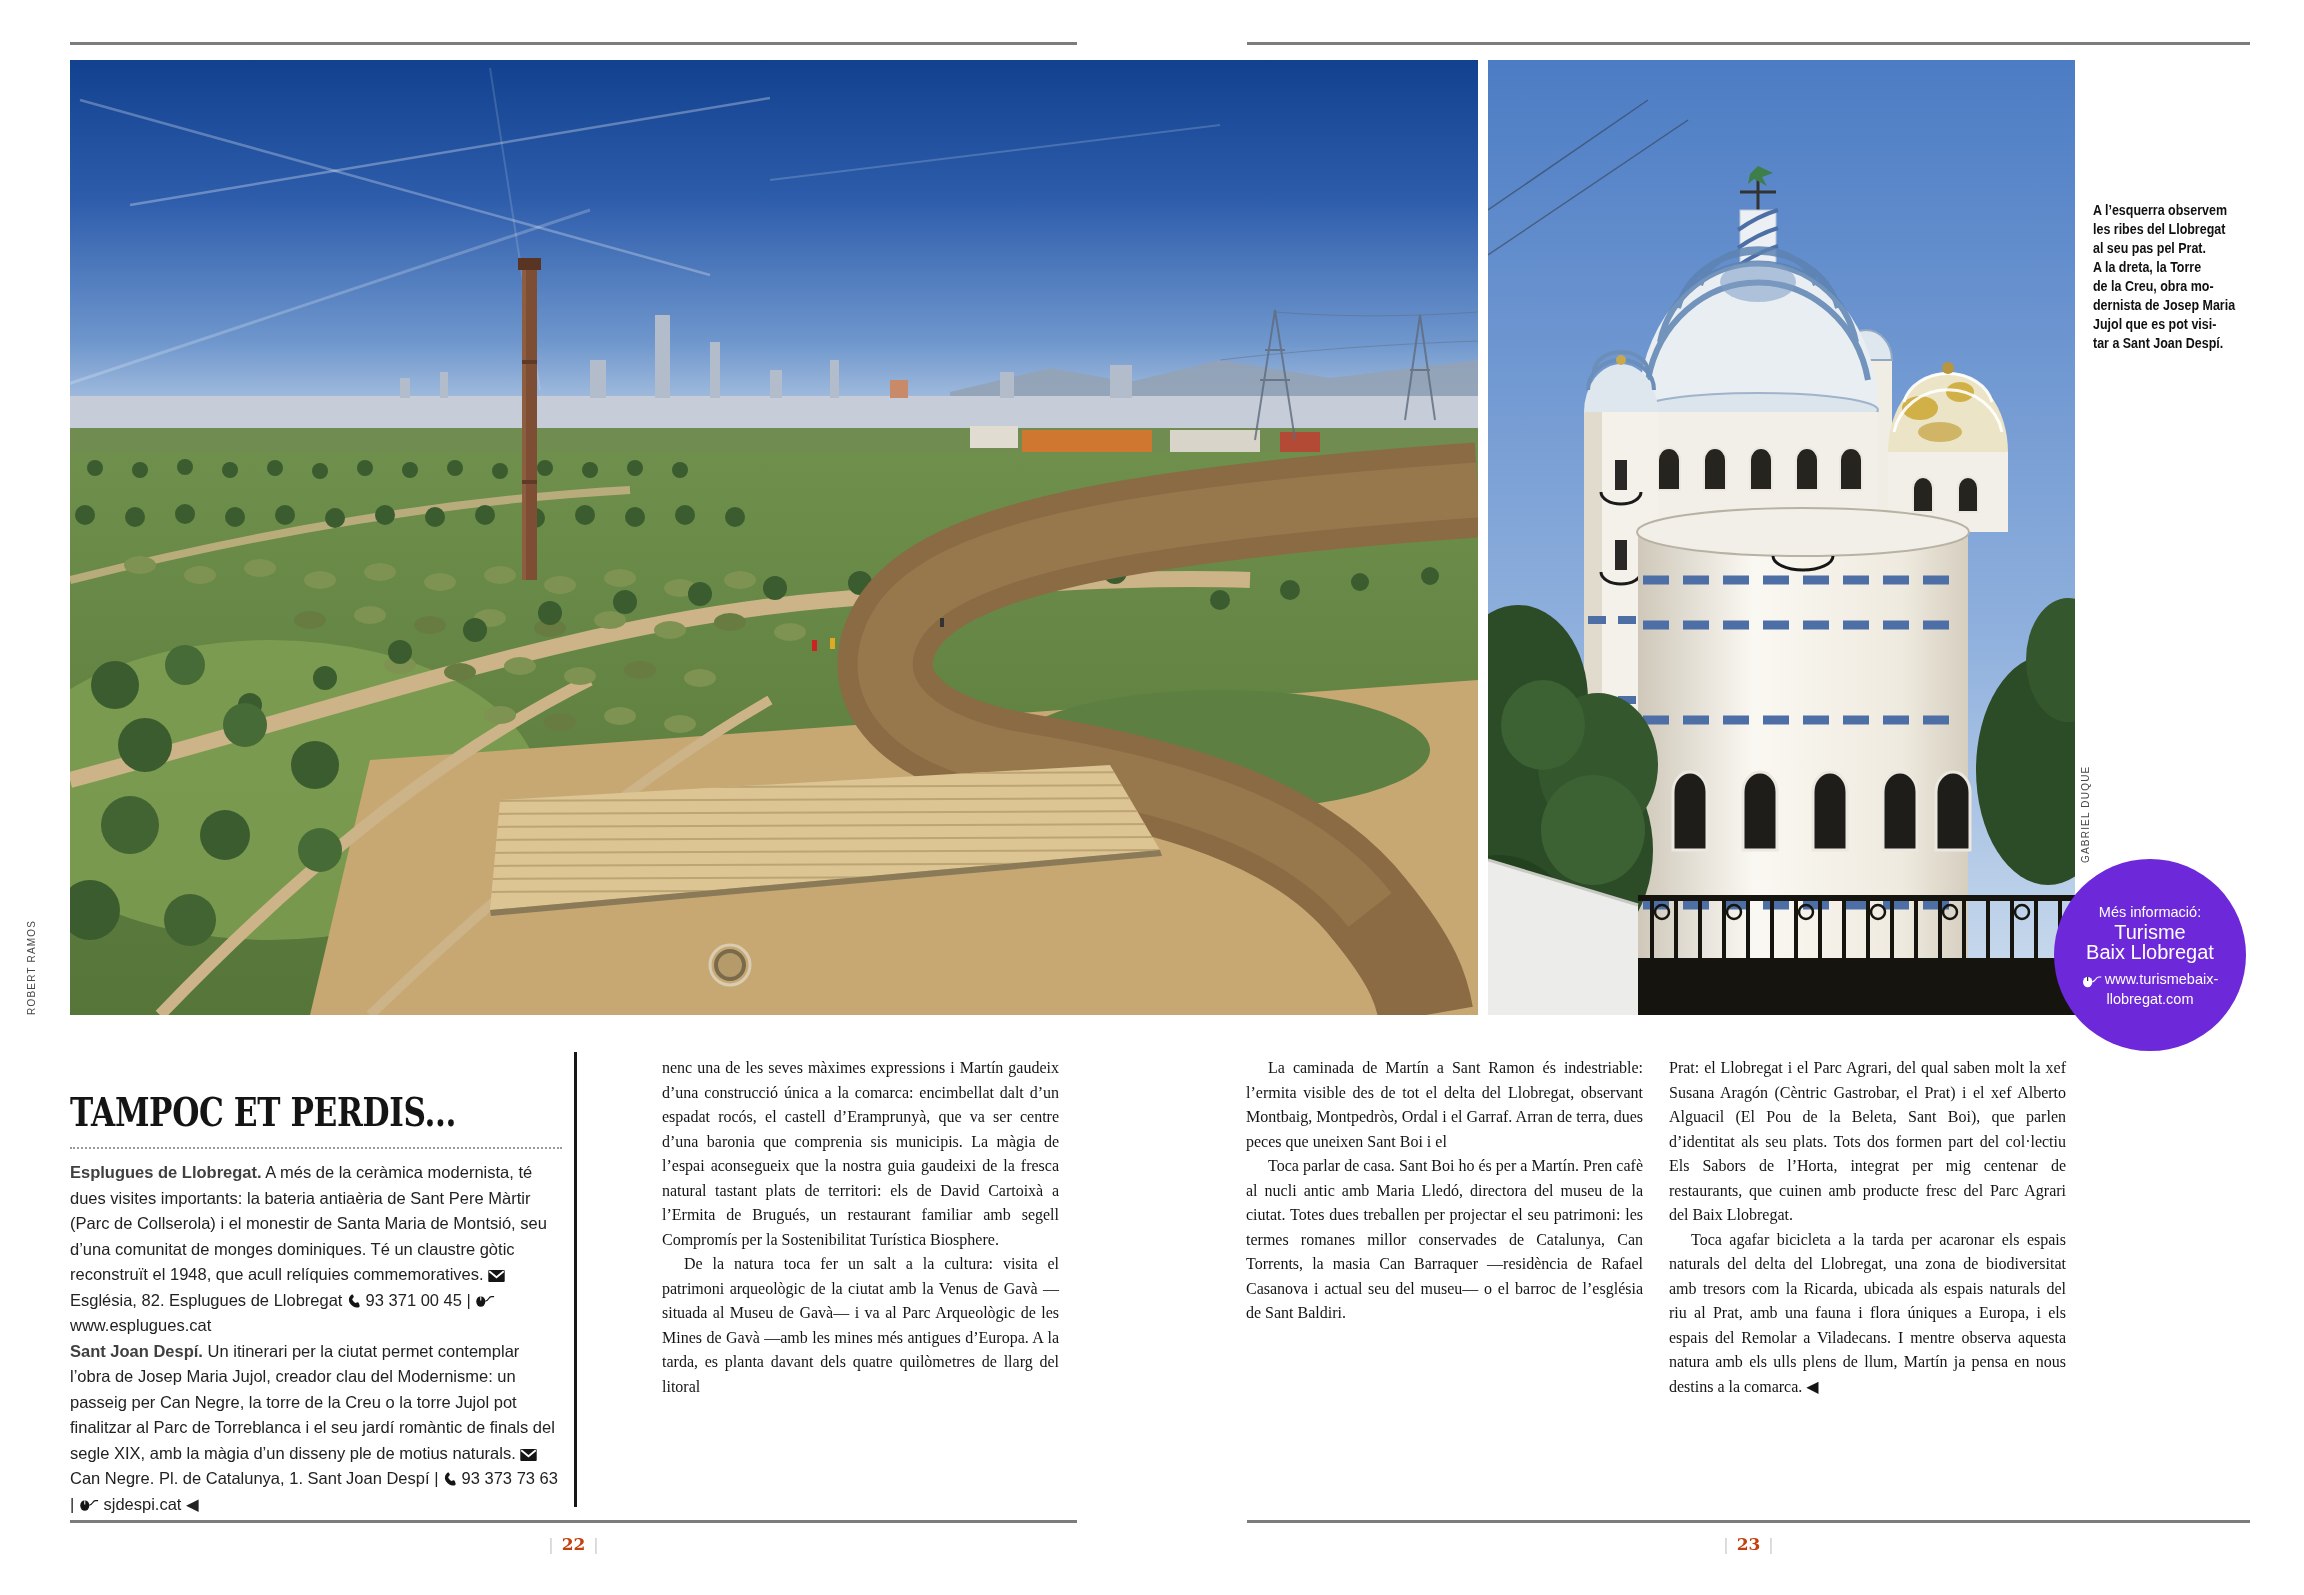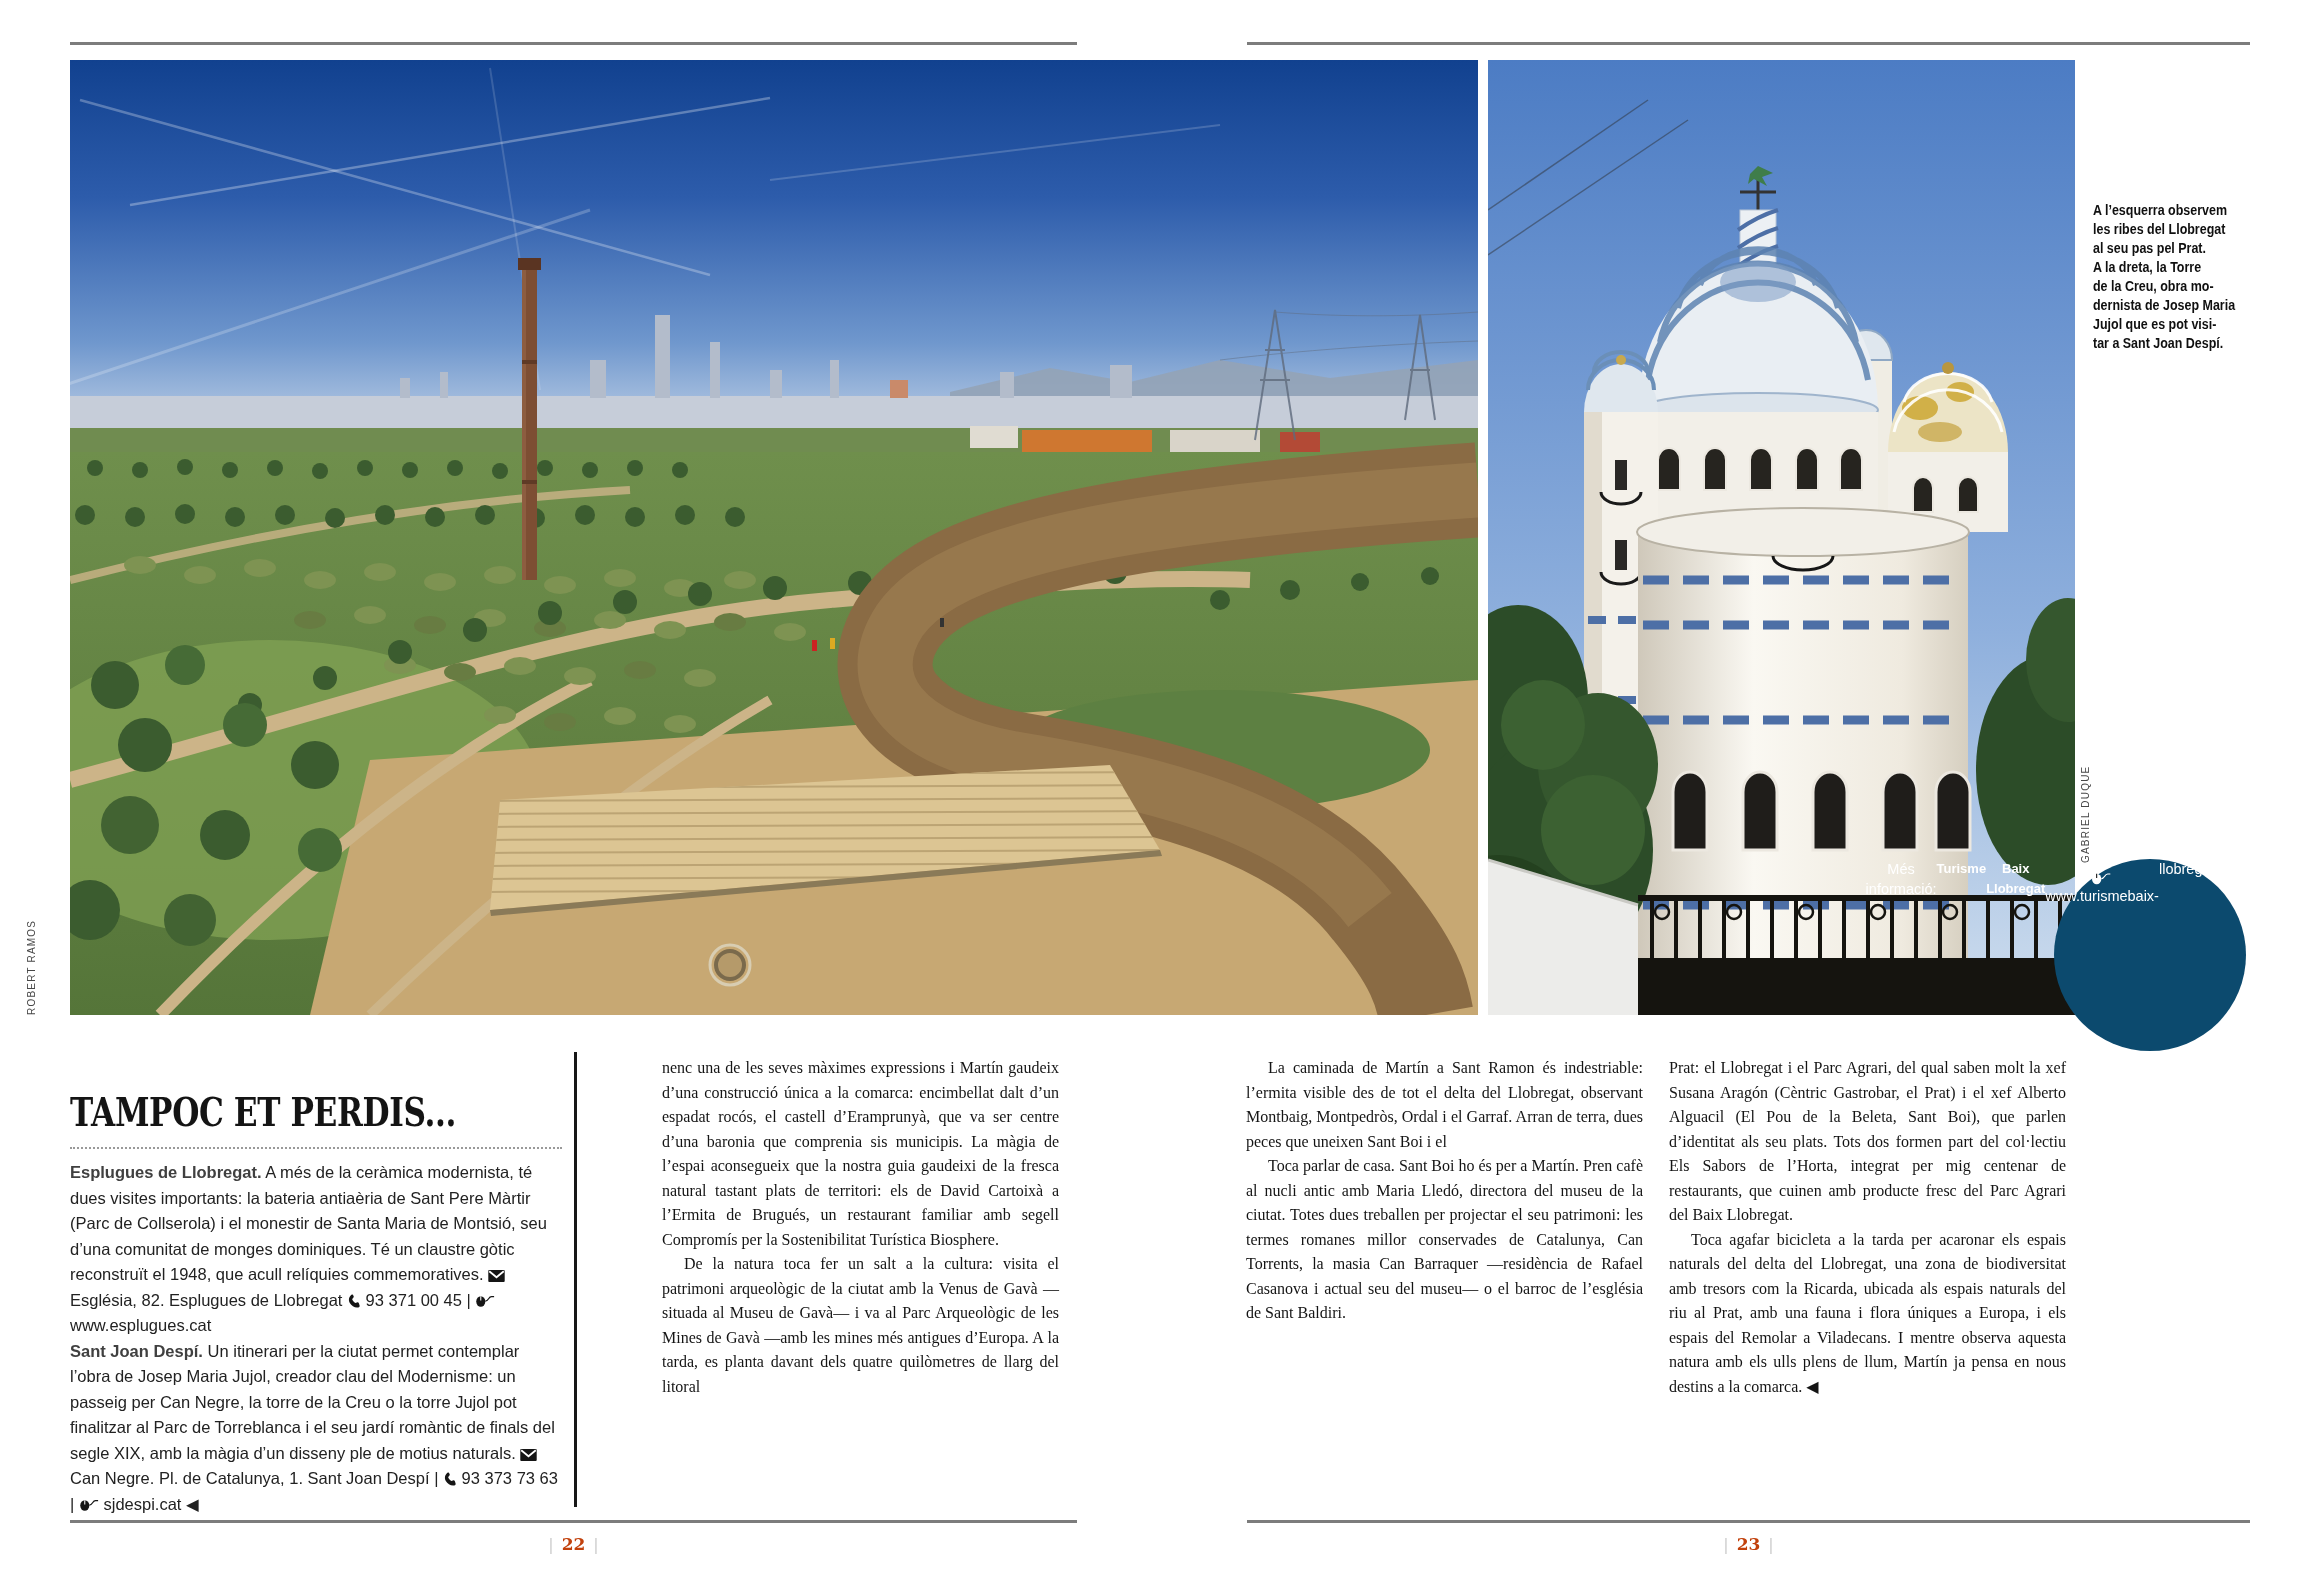--- a/index.html
+++ b/index.html
@@ -19,23 +19,23 @@
   .credit{position:absolute;font-size:10px;letter-spacing:1.2px;color:#474747;
           writing-mode:vertical-rl;transform:rotate(180deg);white-space:nowrap;}
   .credit-left{left:26px;top:930px;height:85px;}
   .credit-right{left:2080px;top:758px;height:105px;}
 
   .caption{position:absolute;left:2093px;top:201px;width:184px;
            font-weight:bold;font-size:14.5px;line-height:19px;color:#101010;
            transform:scaleX(.86);transform-origin:left top;}
 
   .info-circle{position:absolute;left:2054px;top:859px;width:192px;height:192px;border-radius:50%;
-               background:#0c4a6e;color:#fff;text-align:center;font-size:14.5px;line-height:20px;
-               display:flex;flex-direction:row;justify-content:flex-end;}
-  .info-circle .b{font-weight:bold;font-size:13px;line-height:20px;}
+               background:#6d28d9;color:#fff;text-align:center;font-size:14.5px;line-height:20px;
+               display:flex;flex-direction:column;justify-content:center;}
+  .info-circle .b{font-weight:normal;font-size:20px;line-height:20px;}
   .info-circle .url{margin-top:7px;}
   .info-circle .ic-mouse-w{vertical-align:-4px;margin-right:3px;}
 
   .sidebar{position:absolute;left:70px;top:1088px;width:492px;}
   .sidebar h2{margin:0;font-family:"DejaVu Serif",serif;font-weight:bold;font-size:40px;
               letter-spacing:-.5px;color:#141414;white-space:nowrap;
               transform:scaleX(.78);transform-origin:left top;}
   .dotted{margin-top:12px;border-top:2px dotted #999;width:492px;height:0;}
   .sidebar .sb{margin:0;font-size:16.5px;line-height:25.5px;color:#222;text-align:left;}
   .sidebar .sb:first-of-type{margin-top:11px;}

